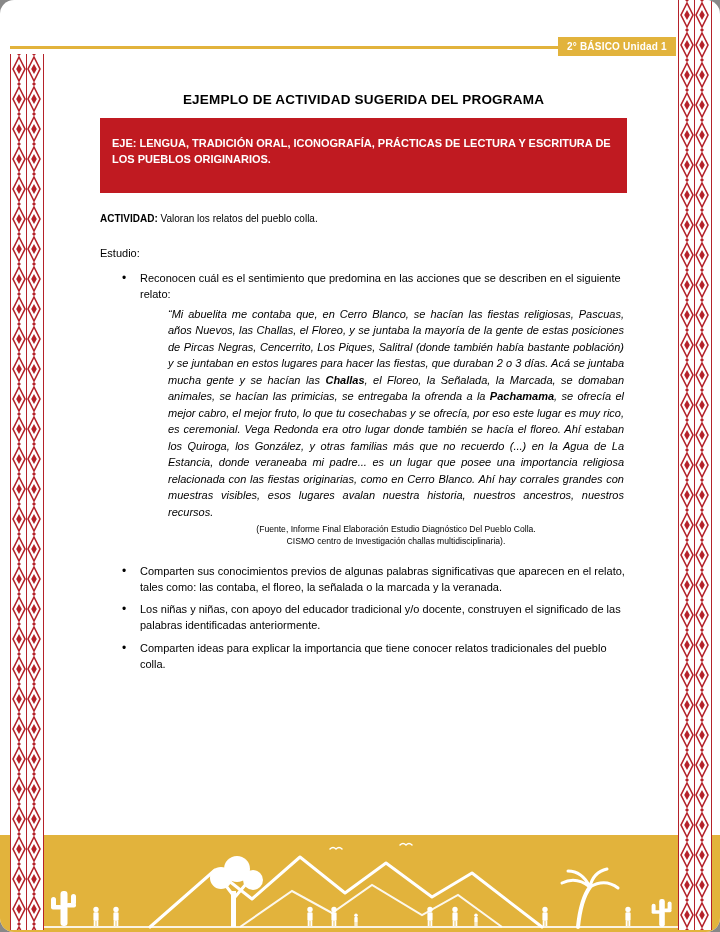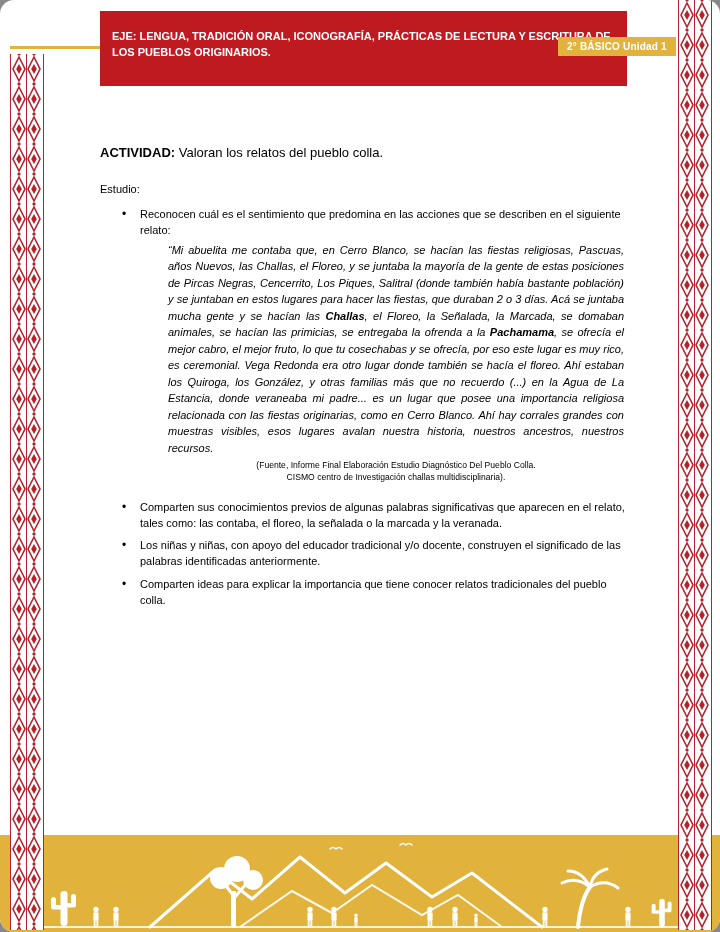--- a/index.html
+++ b/index.html
@@ -60,21 +60,21 @@
   .banner{
     margin-top:11px;
     background:var(--red);
     color:#fff;
     font-weight:bold;
     font-size:11px;
     line-height:1.45;
     padding:18px 12px;
     min-height:75px;
   }
-  .activity{margin-top:59px;font-size:13px;}
+  .activity{margin-top:20px;font-size:10px;}
   .activity .lbl{font-weight:bold;}
   .examples{margin-top:23px;font-size:11px;}
   .bullets{
     margin-top:12px;
     list-style:none;
     font-size:11px;
     line-height:1.45;
   }
   .bullets li{position:relative;padding-left:40px;margin-bottom:7px;}
   .bullets .marker{position:absolute;left:22px;top:-1px;font-size:12px;}
@@ -141,20 +141,21 @@
       </defs>
       <rect x="0" y="0" width="100%" height="100%" fill="url(#stripPatR)"></rect>
     </svg>
   </div>
 
   <div class="top-rule"></div>
   <div class="badge">2° BÁSICO Unidad 1</div>
 
   <div class="content">
 
+    <div class="title">EJEMPLO DE ACTIVIDAD SUGERIDA DEL PROGRAMA</div>
 
     <div class="banner">EJE: LENGUA, TRADICIÓN ORAL, ICONOGRAFÍA, PRÁCTICAS DE LECTURA Y ESCRITURA DE LOS PUEBLOS ORIGINARIOS.</div>
 
     <div class="activity">
       <span class="lbl">ACTIVIDAD:</span>
       <span>Valoran los relatos del pueblo colla.</span>
     </div>
 
     <div class="examples">Estudio:</div>
 

